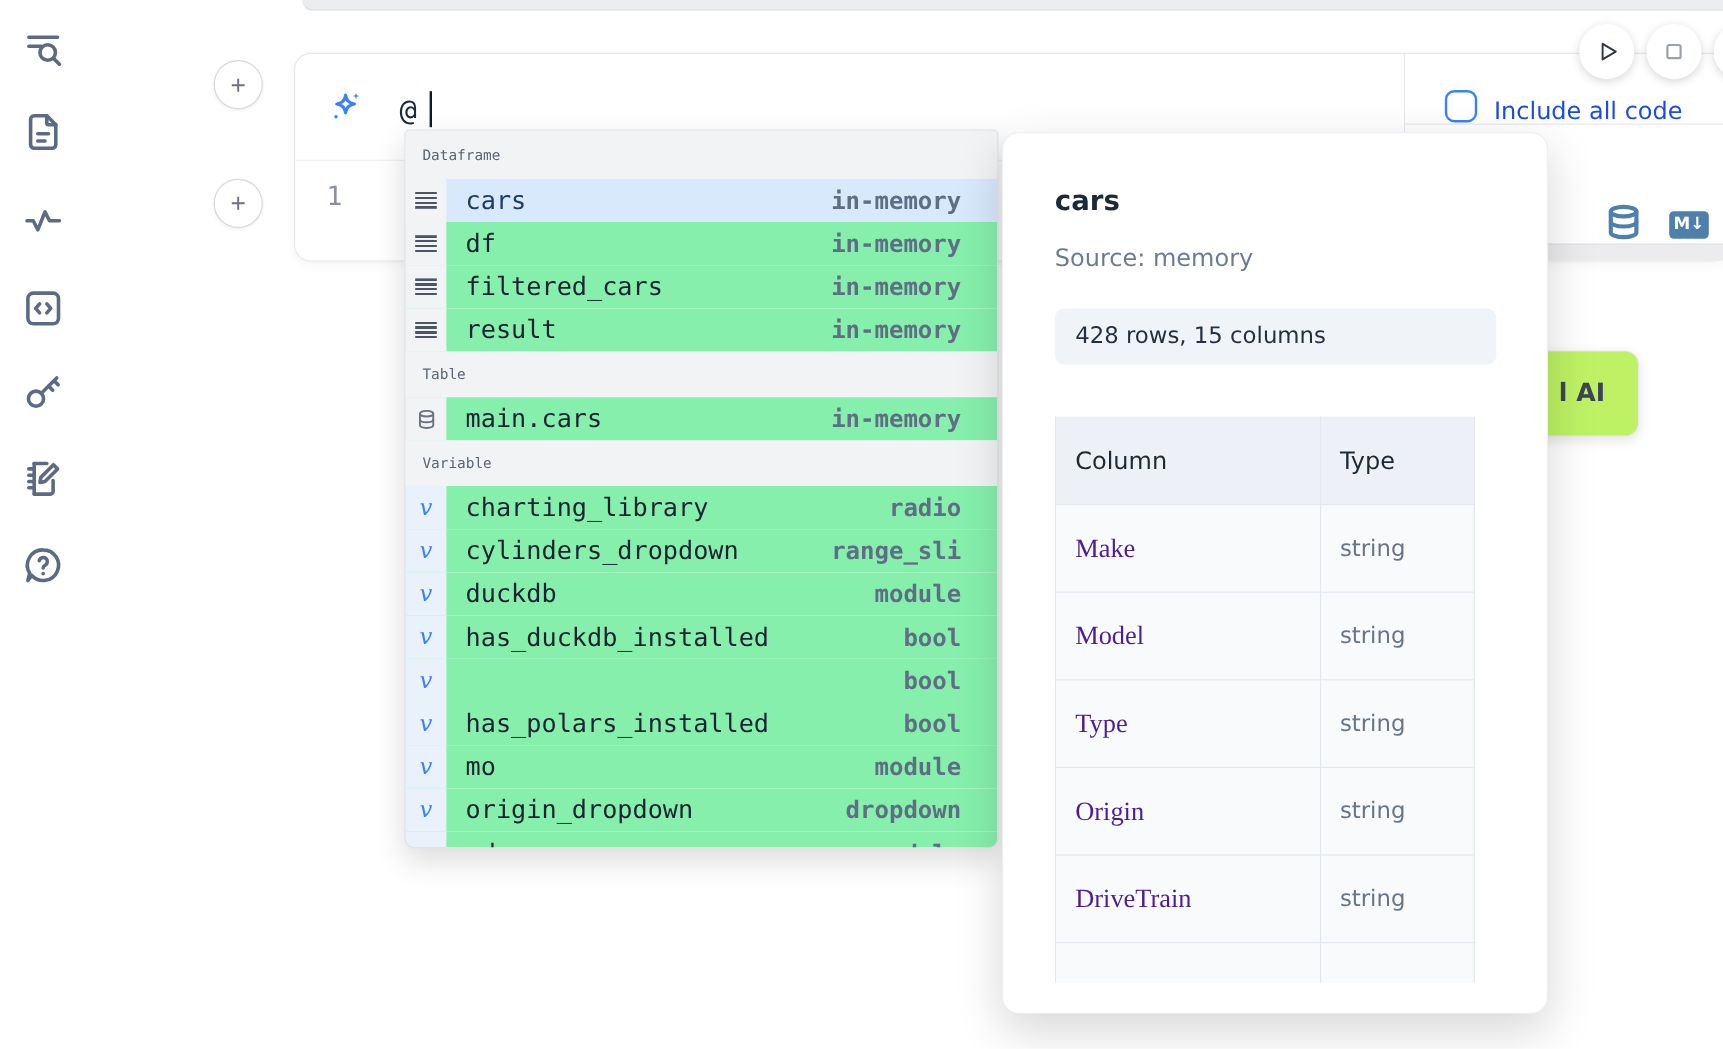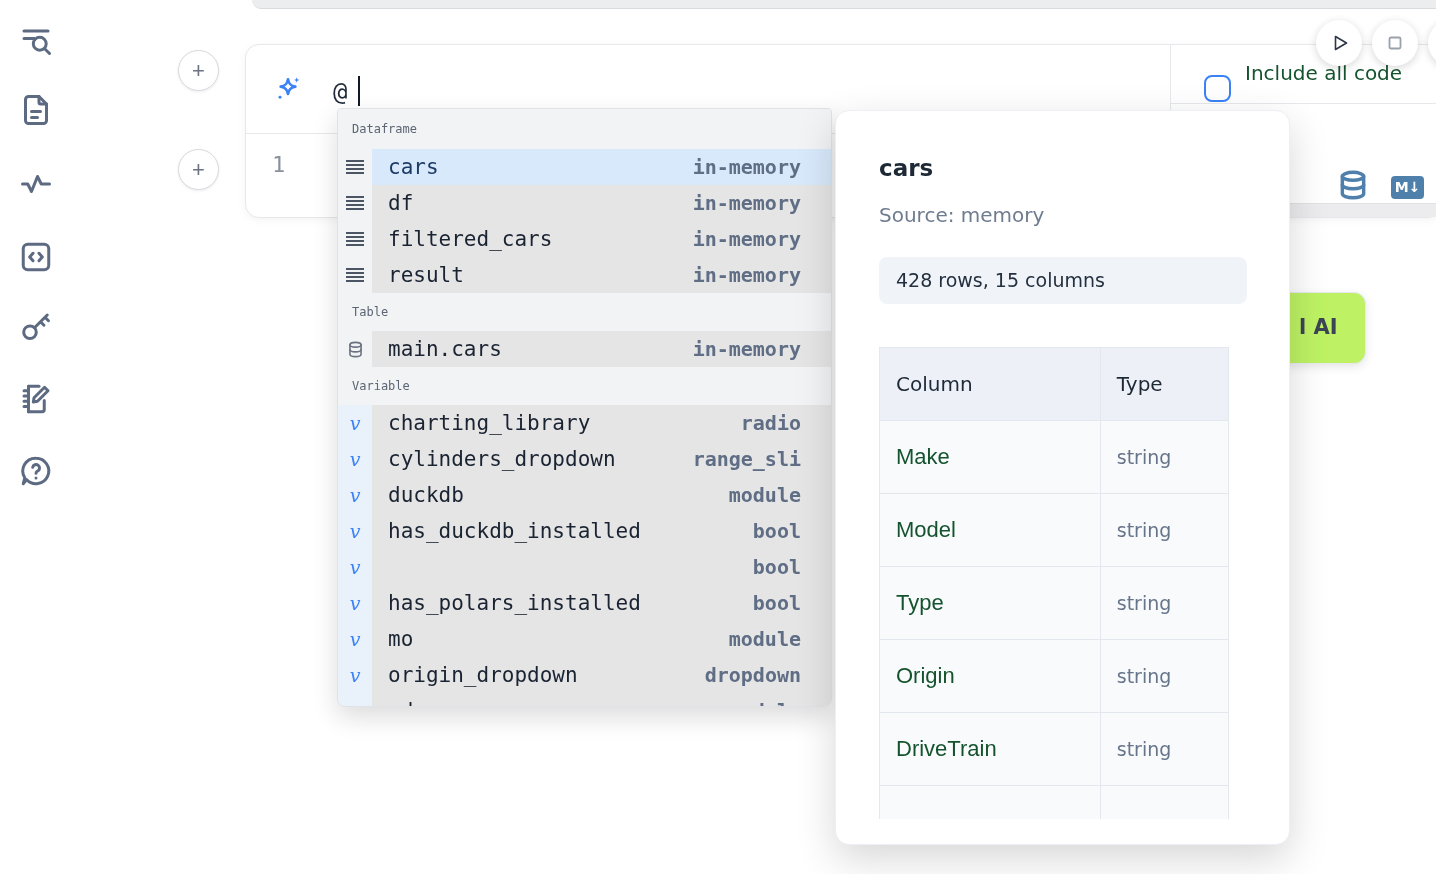--- a/index.html
+++ b/index.html
@@ -30,21 +30,21 @@
                  border-right:1px solid #e6e8ec; border-bottom:1px solid #e6e8ec;
                  border-top-left-radius:14px; }
   .sparkle { position:absolute; left:26px; top:29px; width:32px; height:32px; }
   .prompt-text { position:absolute; left:87px; top:33px; font-size:24px; color:#1f2937; }
   .caret { position:absolute; left:112px; top:31px; width:2px; height:30px; background:#111827;
            animation:blink 1s steps(1) infinite; }
   @keyframes blink { 50% { opacity:0; } }
   .prompt-right { position:absolute; left:925px; top:0; right:0; height:59px; border-bottom:1px solid #e6e8ec; }
   .checkbox { position:absolute; left:33px; top:30px; width:27px; height:27px; border:2.2px solid #3b82f6;
               border-radius:8px; background:#fff; cursor:pointer; }
-  .checkbox-label { position:absolute; left:74px; top:16px; font-size:20px; color:#14532d; white-space:nowrap; }
+  .checkbox-label { position:absolute; left:74px; top:35px; font-size:20px; color:#1d4ed8; white-space:nowrap; }
   .line-no { position:absolute; left:26px; top:107px; font-size:22px; color:#8a919c; }
   .console-strip { position:absolute; left:590px; right:0; bottom:0; height:14px; background:#ececee;
                    border-top:1px solid #e0e2e5; }
   .cell-db-icon { position:absolute; left:1091px; top:124px; width:32px; height:32px; cursor:pointer; }
   .cell-db-icon svg { width:32px; height:32px; stroke:#4e80ab; stroke-width:2.6; fill:none;
                       stroke-linecap:round; }
   .md-badge { position:absolute; left:1145px; top:131px; min-width:33px; height:23px; background:#4e80ab;
               color:#fff; font-weight:bold; font-size:14px; line-height:23px; text-align:center;
               border-radius:4px; padding:0 3px; cursor:pointer; }
 
@@ -55,21 +55,21 @@
                  stroke-linejoin:round; stroke-linecap:round; }
 
   
   .ac-panel { position:absolute; left:337px; top:108px; width:495px; height:599px; background:#fff;
               border:1px solid #dfe3e8; border-radius:4px 4px 8px 8px; overflow:hidden;
               box-shadow:0 10px 26px rgba(0,0,0,.14); z-index:10;
               font-family:"DejaVu Sans Mono", monospace; }
   .ac-header { height:38px; line-height:38px; background:#f1f3f4; color:#5b6574; font-size:12px;
                padding-left:14px; }
   .ac-header:first-child { height:40px; line-height:40px; }
-  .ac-row { height:36px; display:flex; align-items:center; cursor:pointer; background:#e5e5e5; }
+  .ac-row { height:36px; display:flex; align-items:center; cursor:pointer; background:#86efac; }
   .ac-gutter { width:34px; align-self:stretch; background:#f2f3f5; display:flex;
                align-items:center; justify-content:center; flex:none; }
   .ac-row.variable .ac-gutter { background:#e9f1fb; }
   .rows-icon { width:18px; height:14px;
                background:repeating-linear-gradient(#4b5563 0 2px, transparent 2px 4px); }
   .ac-gutter svg { width:19px; height:19px; stroke:#6b7280; stroke-width:2; fill:none; stroke-linecap:round; }
   .var-glyph { font-family:"DejaVu Serif", serif; font-style:italic; color:#3b82f6; font-size:19px; }
   .ac-name { padding-left:16px; font-size:21px; color:#1a2332; white-space:nowrap; }
   .ac-type { margin-left:auto; padding-right:30px; font-size:20px; color:#5f6e85; white-space:nowrap;
              overflow:hidden;font-weight:bold; }
@@ -90,21 +90,21 @@
   .tt-title { position:absolute; left:43px; top:44px; font-size:23px; font-weight:bold; color:#1e2936; }
   .tt-source { position:absolute; left:43px; top:92px; font-size:20px; color:#6e7c90; }
   .tt-pill { position:absolute; left:43px; top:146px; width:368px; height:47px; background:#f0f4f9;
              border-radius:8px; font-size:19px; color:#24303f; line-height:47px; padding-left:17px; }
   .tt-tablewrap { position:absolute; left:43px; top:236px; width:368px; height:472px; overflow:hidden; }
   table.schema { border-collapse:collapse; width:350px; }
   table.schema th, table.schema td { border:1px solid #e3e8ef; text-align:left; vertical-align:middle; }
   table.schema th { height:73px; background:#edf1f7; font-size:20px; font-weight:normal; color:#1e2936;
                     padding-left:16px; }
   table.schema td { height:73px; background:#f8fafc; padding-left:16px; }
-  td.col-name { font-family:Liberation Sans, sans-serif; font-size:22px; color:#14532d; }
+  td.col-name { font-family:Liberation Serif, serif; font-size:22px; color:#4c1d95; }
   td.col-type { font-size:19px; color:#66758a; }
   th.w1, td.w1 { width:233px; } th.w2, td.w2 { width:135px; }
 </style>
 </head>
 <body>
 
 <div class="prev-cell"></div>
 
 <div class="sidebar">
   <div class="side-icon" style="top:22px">

